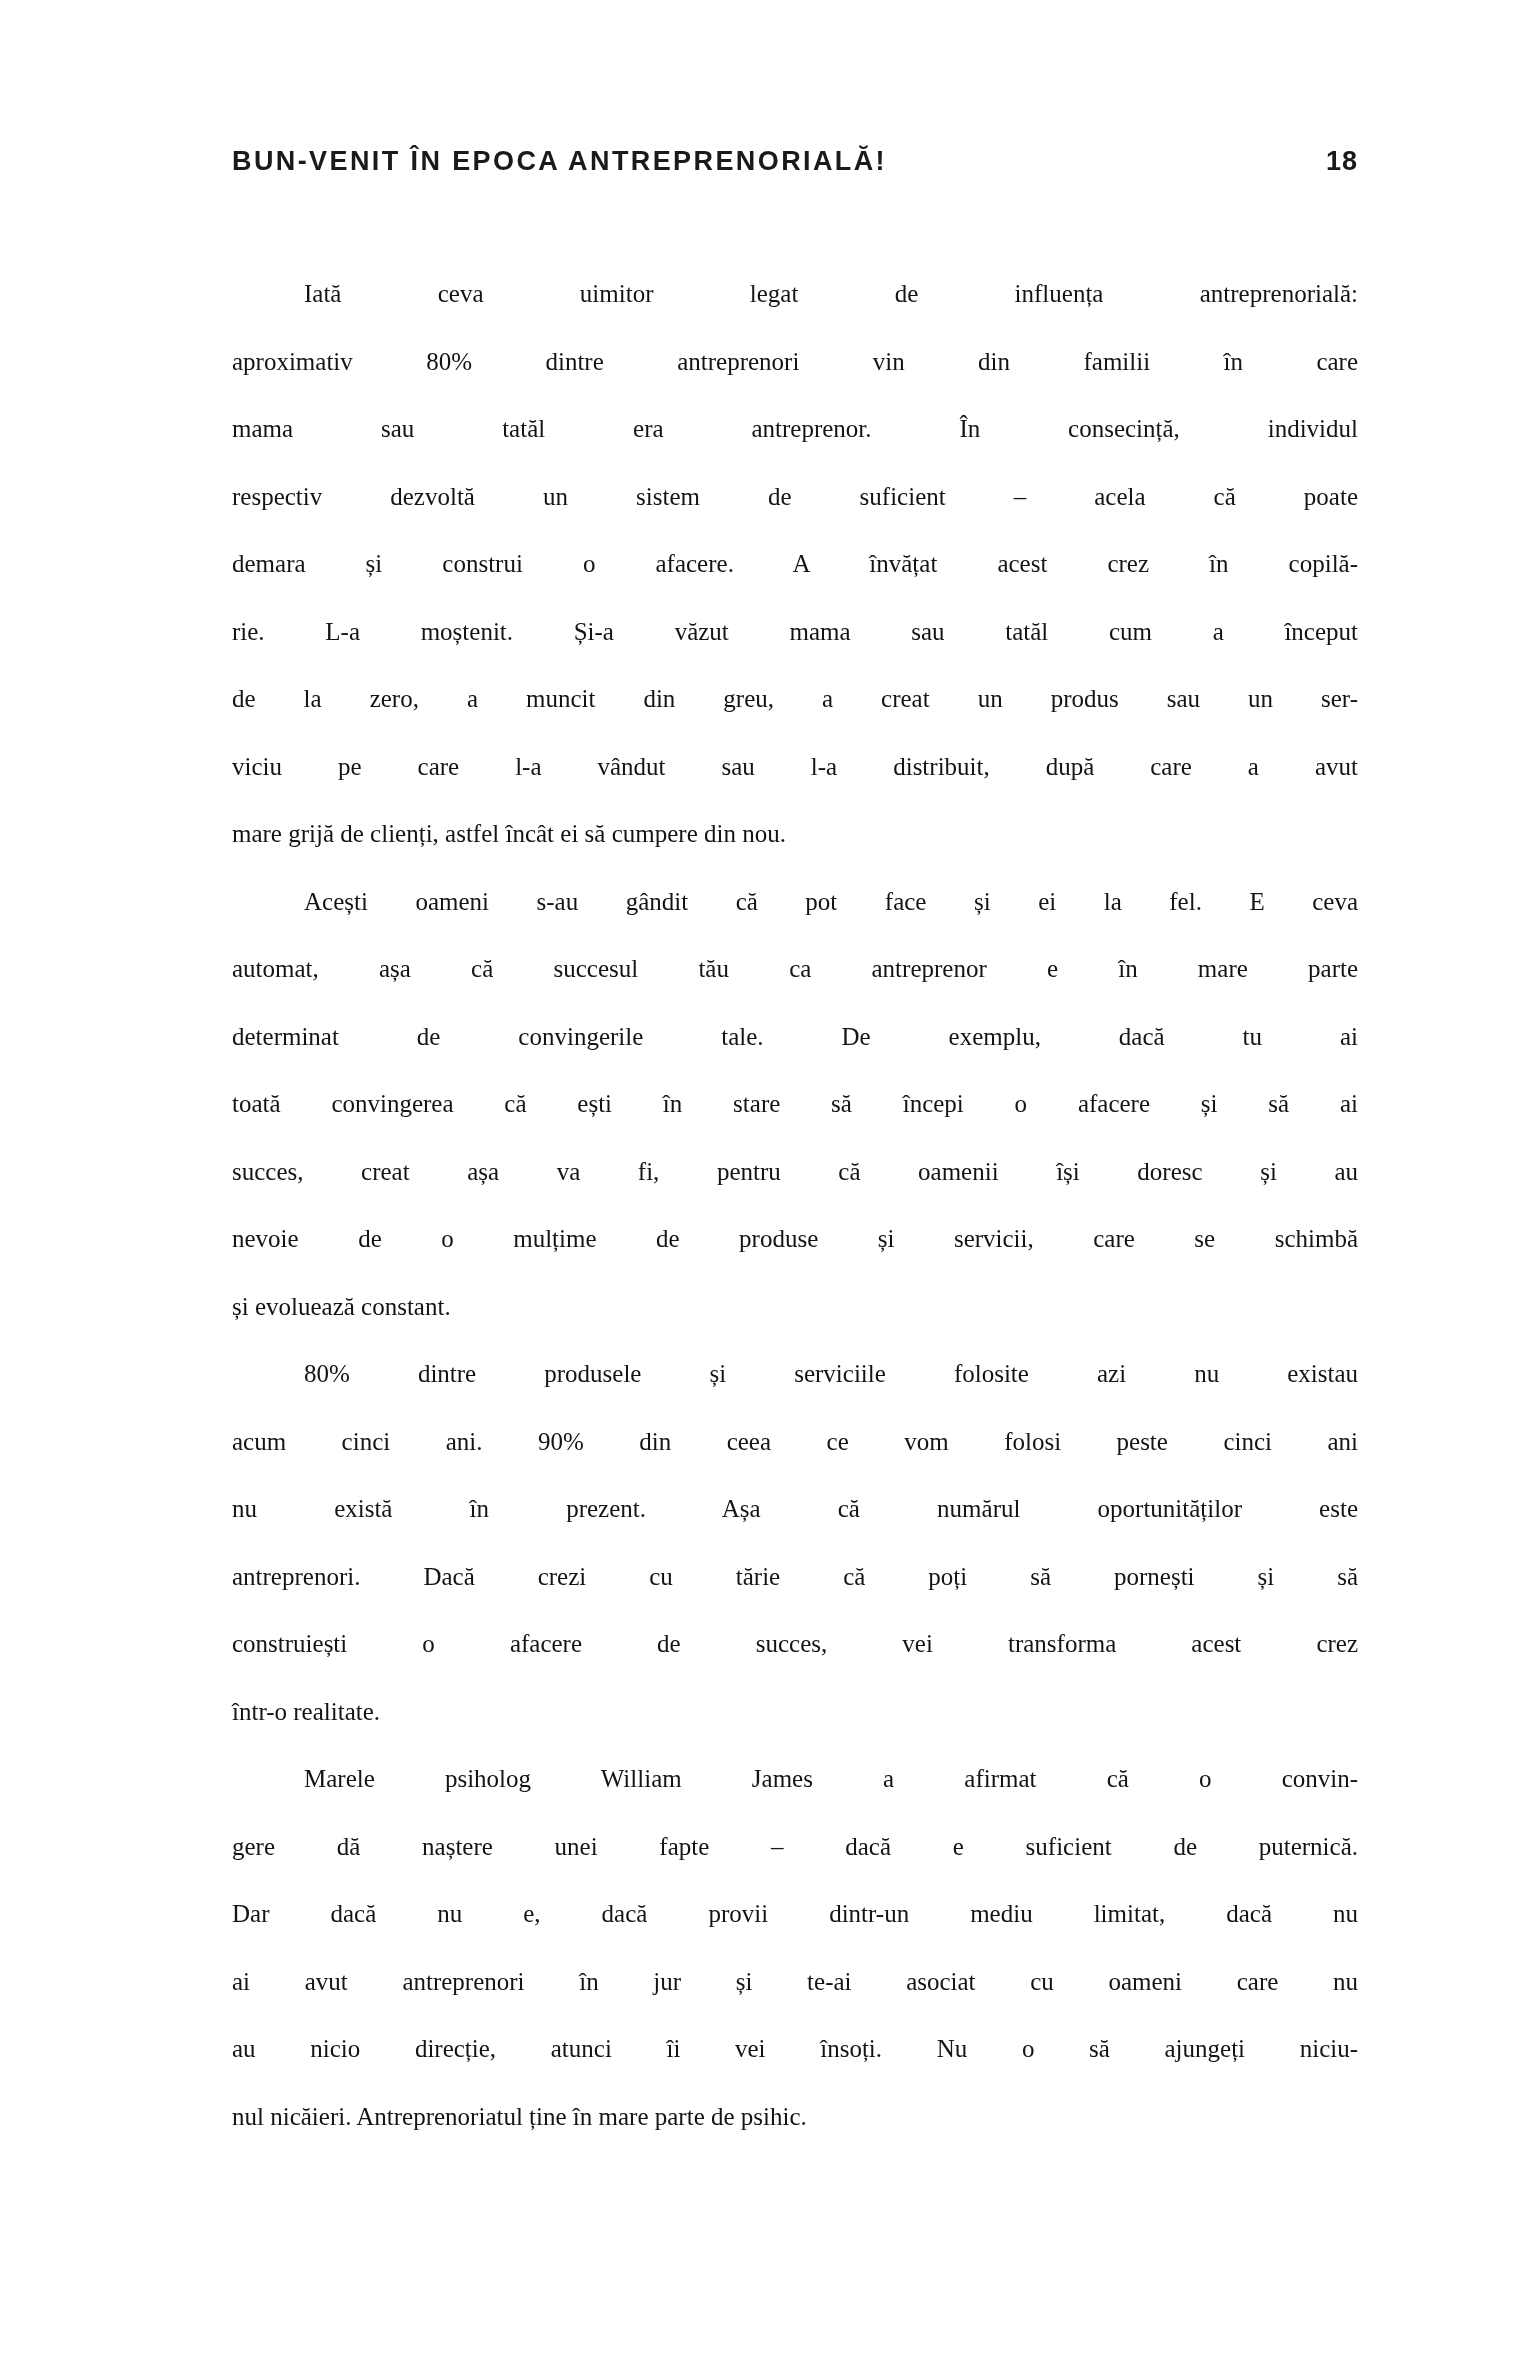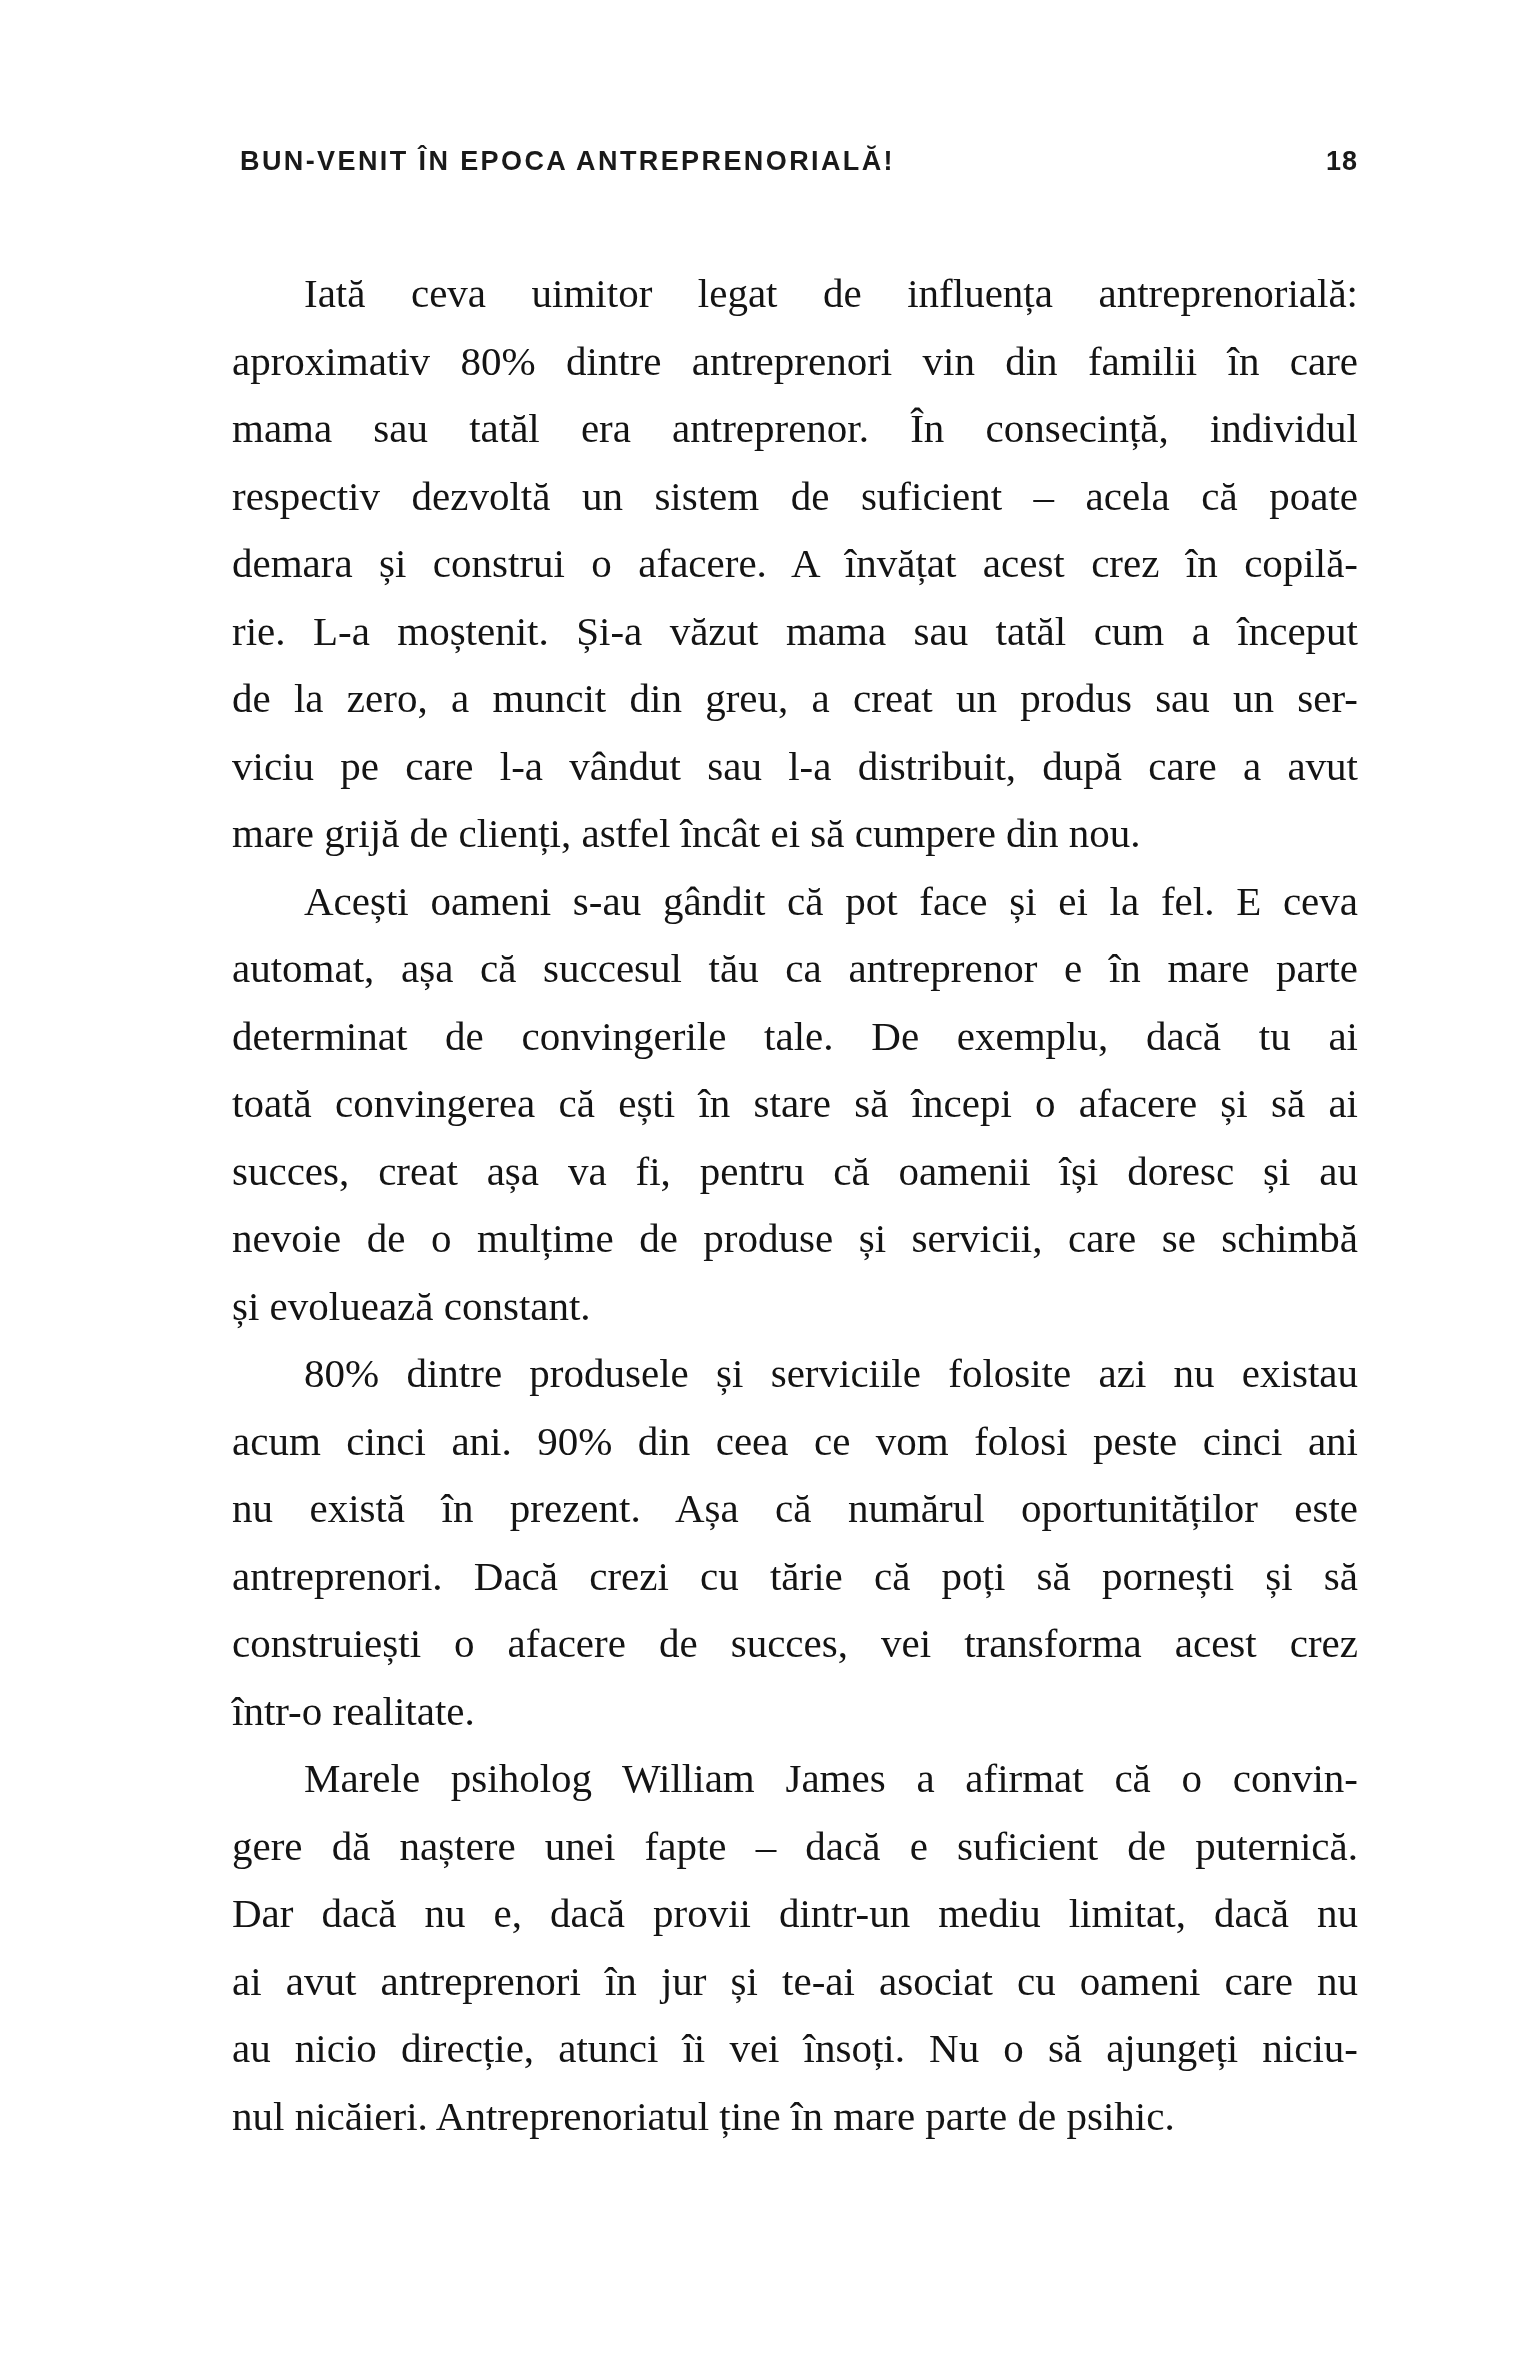--- a/index.html
+++ b/index.html
@@ -25,31 +25,30 @@
     justify-content: space-between;
     align-items: baseline;
     font-family: "Liberation Sans", sans-serif;
     font-size: 27px;
     font-weight: 600;
     color: #1a1a1a;
   }
   .running-header {
     letter-spacing: 2.4px;
     white-space: nowrap;
-    margin-left: 8px;
   }
   .page-number {
     letter-spacing: 1px;
   }
   .body-text {
     position: absolute;
     left: 232px;
     top: 260px;
     width: 1126px;
-    font-size: 41px;
+    font-size: 25px;
     line-height: 67.5px;
     color: #141414;
   }
   .paragraph {
     margin: 0;
   }
   .line {
     text-align: justify;
     text-align-last: justify;
   }

